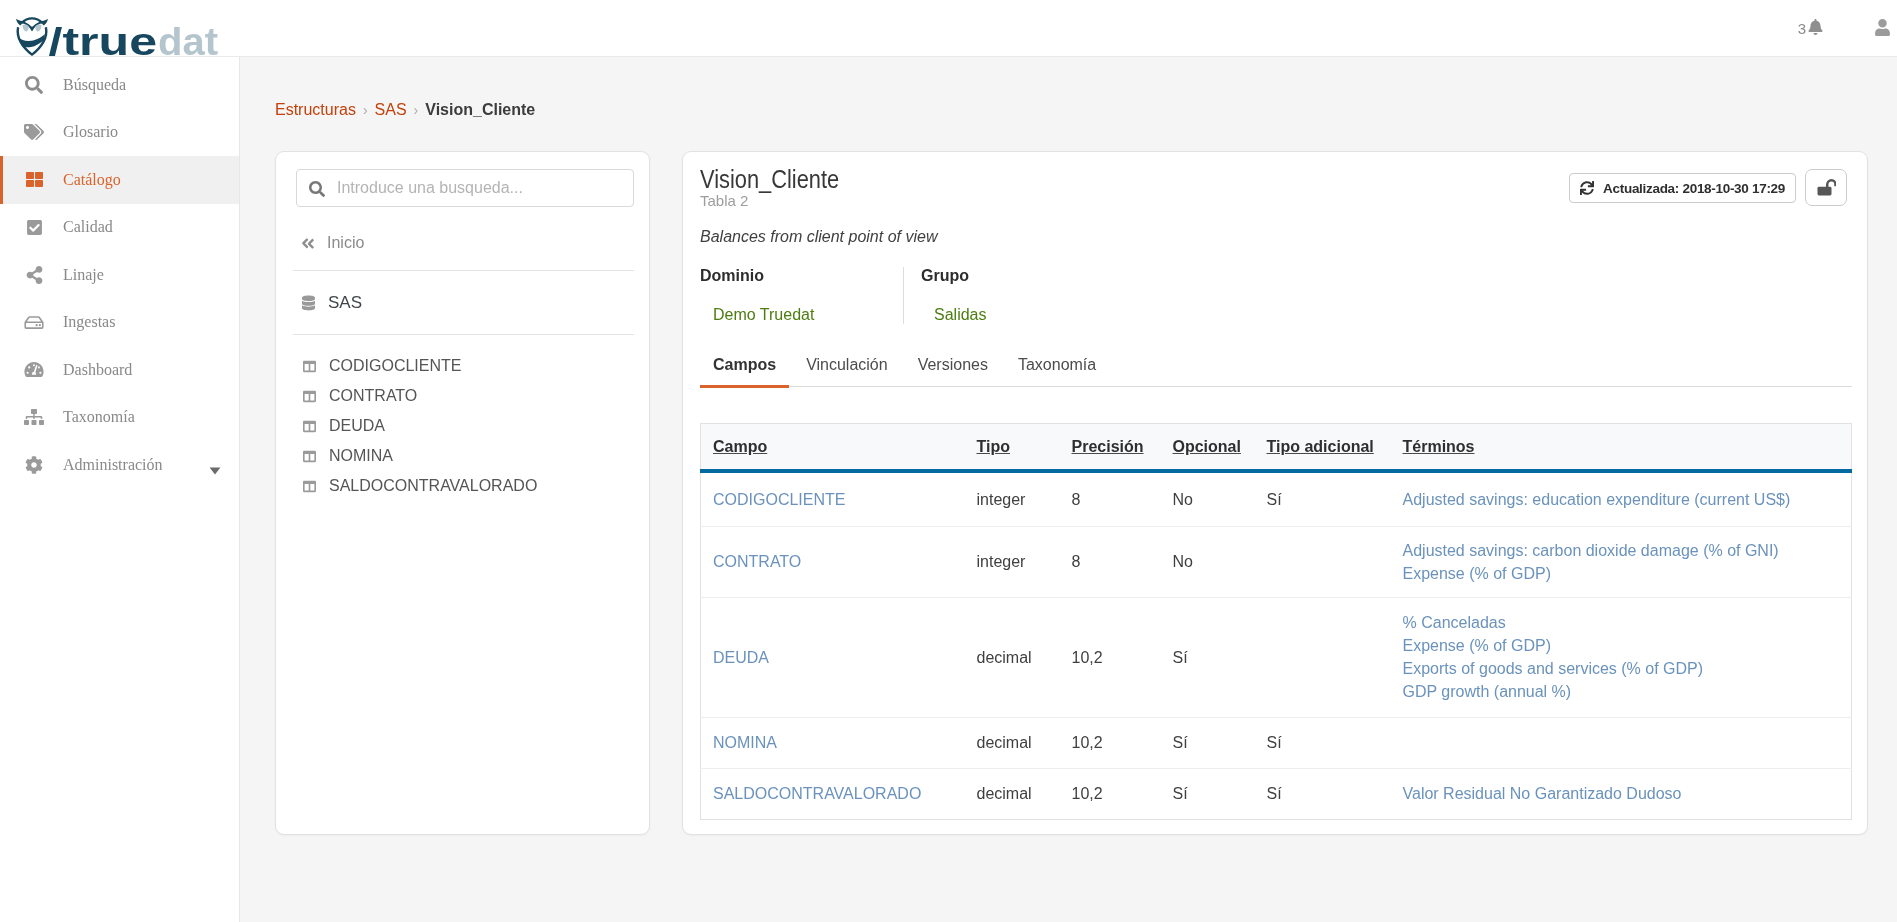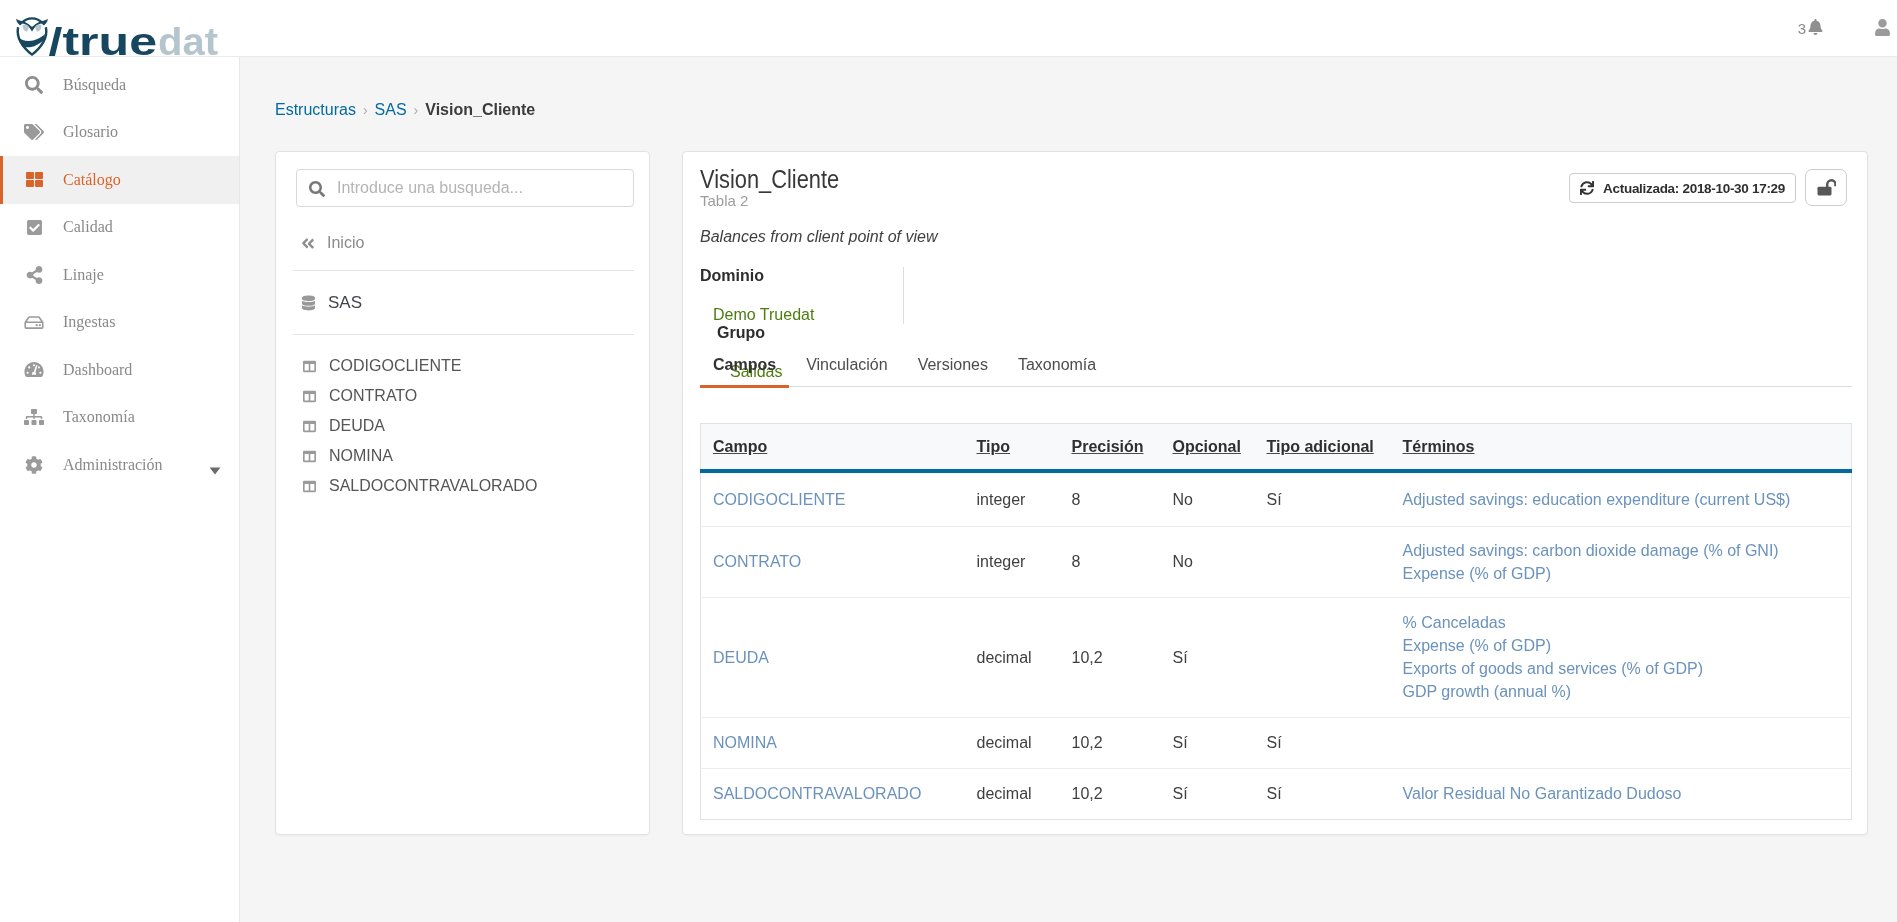--- a/index.html
+++ b/index.html
@@ -14,24 +14,24 @@
 #userwrap { position:absolute; right:6px; top:19px; }
 
 #side { position:absolute; top:57px; left:0; width:240px; height:865px; background:#fff; border-right:1px solid #e7e7e7; padding-top:4px; }
 .mitem { height:47.5px; display:flex; align-items:center; padding-left:24px; color:#898989; font-size:16px; position:relative;font-family:Liberation Serif, serif; }
 .mitem .ic { width:20px; display:flex; justify-content:center; align-items:center; margin-right:19px; }
 .mitem.active { background:#f0f0f0; color:#d9632a; border-left:3px solid #d9632a; padding-left:21px; }
 .mitem .caret { position:absolute; right:18px; top:20px; }
 
 #main { position:absolute; left:240px; top:57px; width:1657px; height:865px; background:#f5f5f5; }
 #crumbs { position:absolute; left:35px; top:44px; font-size:16px; color:#999; }
-#crumbs a { color:#0369a1; text-decoration:none; }
+#crumbs a { color:#c2410c; text-decoration:none; }
 #crumbs .sep { margin:0 7px; color:#aaa; font-size:14px; }
 #crumbs .cur { color:#3c3c3c; font-weight:bold; }
-.card { position:absolute; background:#fff; border:1px solid #e2e2e2; border-radius:4px; box-shadow:0 1px 2px rgba(0,0,0,0.04); }
+.card { position:absolute; background:#fff; border:1px solid #e2e2e2; border-radius:9px; box-shadow:0 1px 2px rgba(0,0,0,0.04); }
 
 #lcard { left:35px; top:94px; width:375px; height:684px; padding:17px 17px 0 20px; }
 #searchbox { position:relative; width:338px; height:38px; border:1px solid #d9d9d9; border-radius:4px; background:#fff; }
 #searchbox .sic { position:absolute; left:12px; top:11px; }
 #searchbox .ph { position:absolute; left:40px; top:9px; font-size:16px; color:#b4b4b4; }
 .lrow { display:flex; align-items:center; }
 #inicio { margin-top:14px; height:44px; color:#8b8b8b; font-size:16px; }
 #inicio .ic { width:14px; margin-left:5px; margin-right:12px; display:flex; }
 .lsep { border:none; border-top:1px solid #e4e4e4; margin:5px 0 0 -3px; width:341px; }
 #sasrow { height:63px; color:#40454b; font-size:17px; }
@@ -41,21 +41,21 @@
 .srow { height:30px; display:flex; align-items:center; color:#555; font-size:16px; }
 .srow .ic { width:15px; margin-left:6px; margin-right:12px; display:flex; }
 
 #rcard { left:442px; top:94px; width:1186px; height:684px; padding:13px 17px 0 17px; }
 #rtitle { font-size:26px; color:#383838; line-height:28px; transform:scaleX(0.84); transform-origin:left; width:200px; }
 #rsub { margin-top:-1px; font-size:15px; color:#9d9d9d; }
 #updbtn { position:absolute; top:21px; right:71px; height:30px; border:1px solid #ccc; border-radius:4px; background:#fff; display:flex; align-items:center; padding:0 10px; font-size:13.5px; color:#2f2f2f; font-weight:bold; letter-spacing:-0.3px; }
 #updbtn .ic { margin-right:9px; display:flex; }
 #lockbtn { position:absolute; top:17px; right:20px; width:42px; height:37px; border:1px solid #ccc; border-radius:7px; background:#fff; display:flex; align-items:center; justify-content:center; }
 #rdesc { position:absolute; left:17px; top:76px; font-size:16px; color:#404040;font-style:italic; }
-#domrow { position:absolute; left:17px; top:115px; display:flex;flex-direction:column; }
+#domrow { position:absolute; left:17px; top:115px; display:flex; }
 .dcol1 { width:204px; border-right:1px solid #ddd; }
 .dcol2 { padding-left:17px; }
 .dlabel { font-size:16px; font-weight:bold; color:#2d2d2d; line-height:18px; }
 .dval { margin-top:21px; font-size:16px; color:#4d7c0f; line-height:18px; padding-left:13px; }
 
 #tabs { position:absolute; left:17px; top:199px; width:1152px; border-bottom:1px solid #dcdcdc; display:flex; height:36px; }
 .tab { padding:5px 13px 0; margin-right:4px; font-size:16px; color:#4c4c4c; display:block; position:relative; }
 .tab.active { font-weight:bold; color:#333; border-bottom:3px solid #d9632a; margin-bottom:-2px; }
 
 #tbl { position:absolute; left:17px; top:271px; width:1152px; border-collapse:collapse; table-layout:fixed; font-size:16px; }

